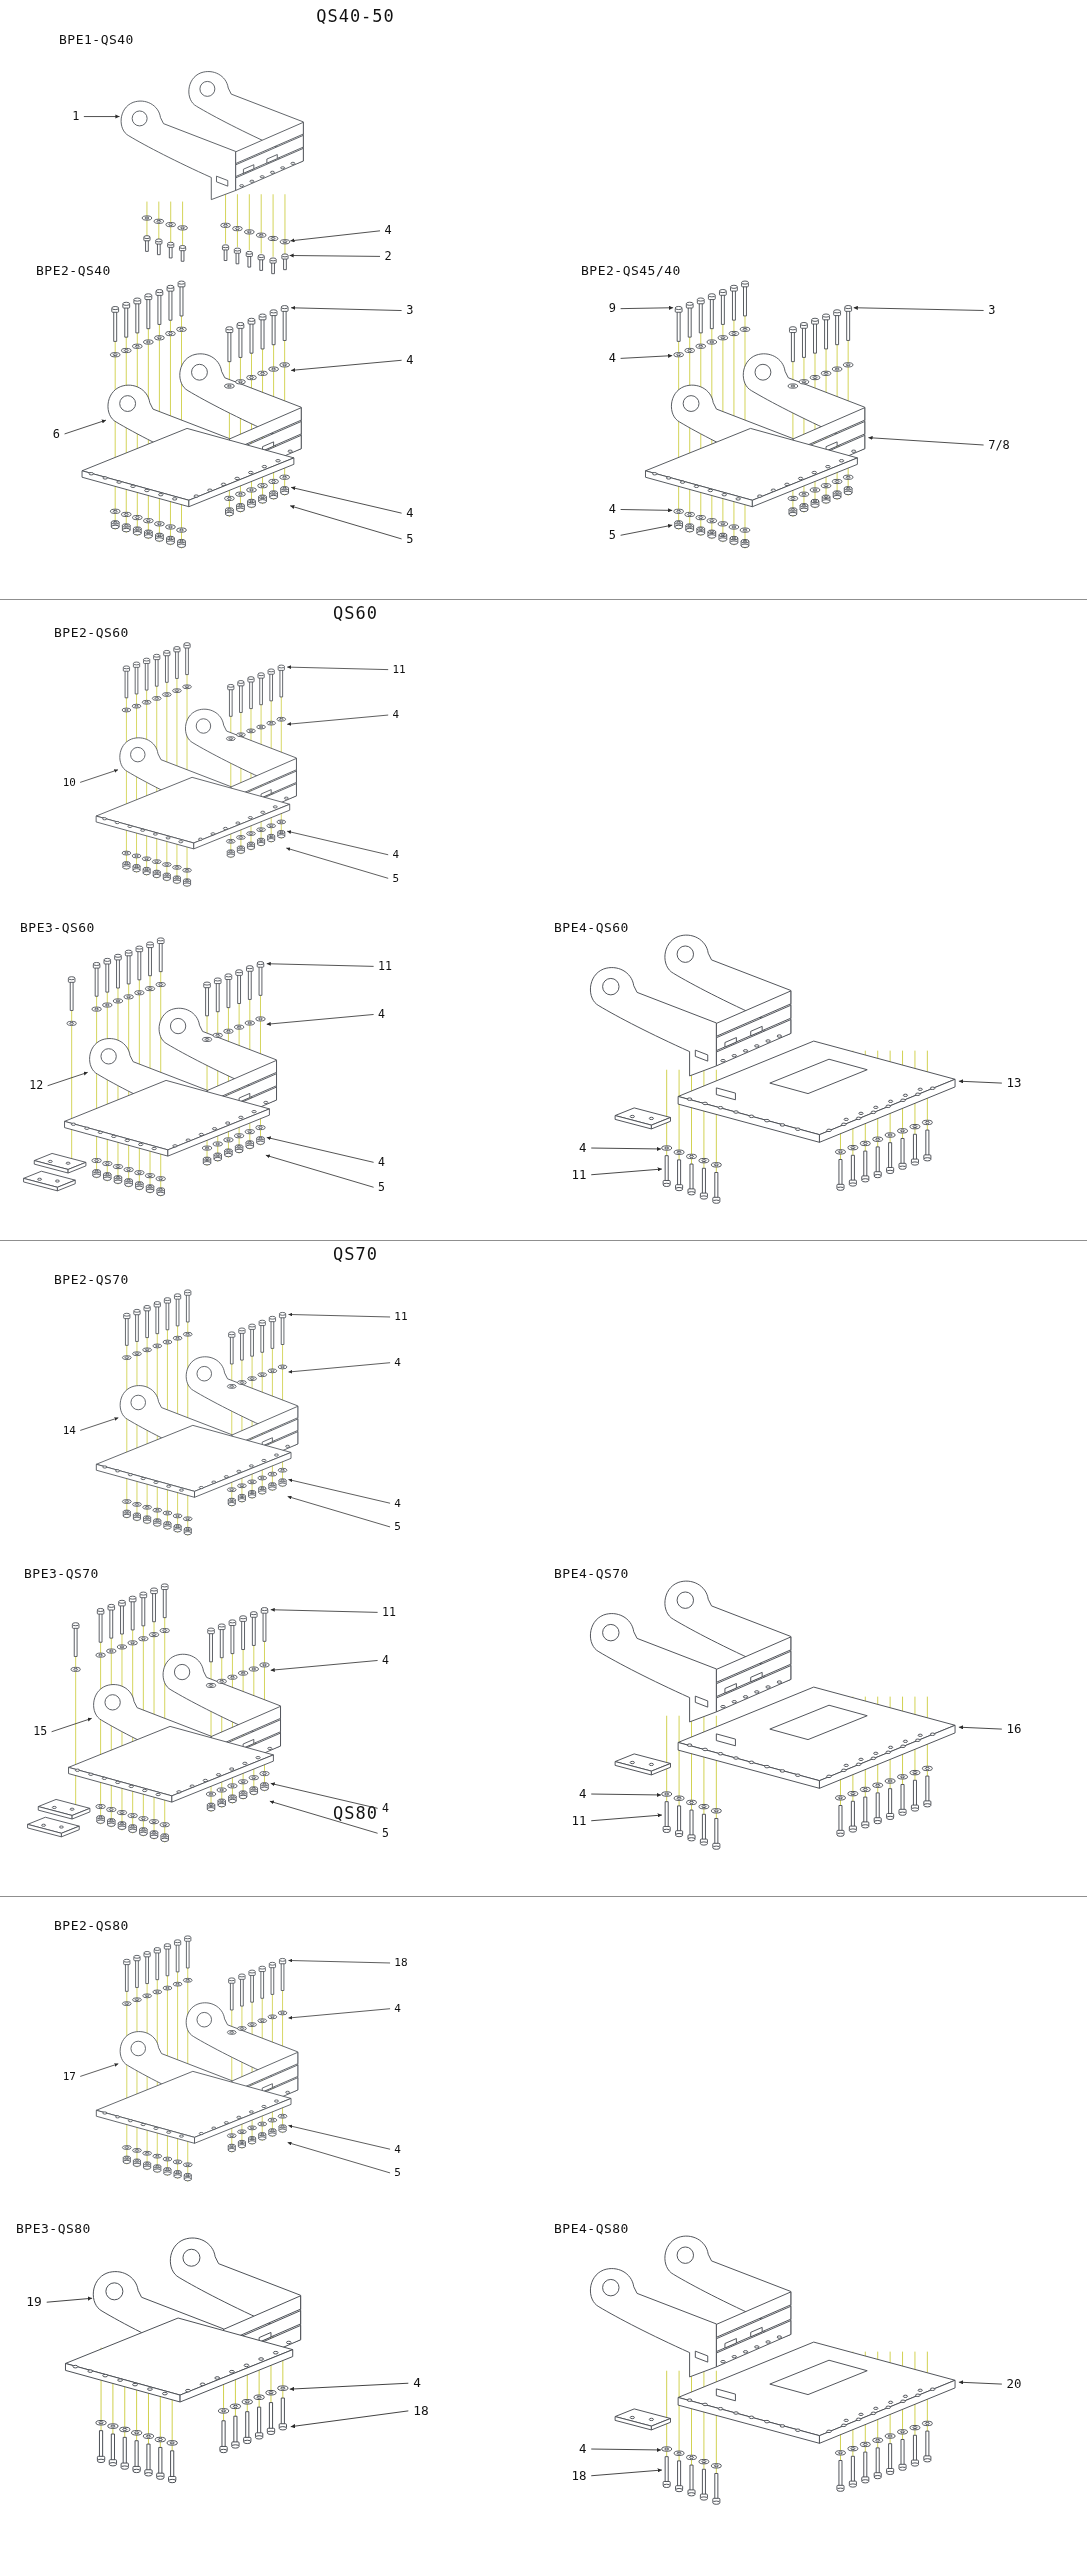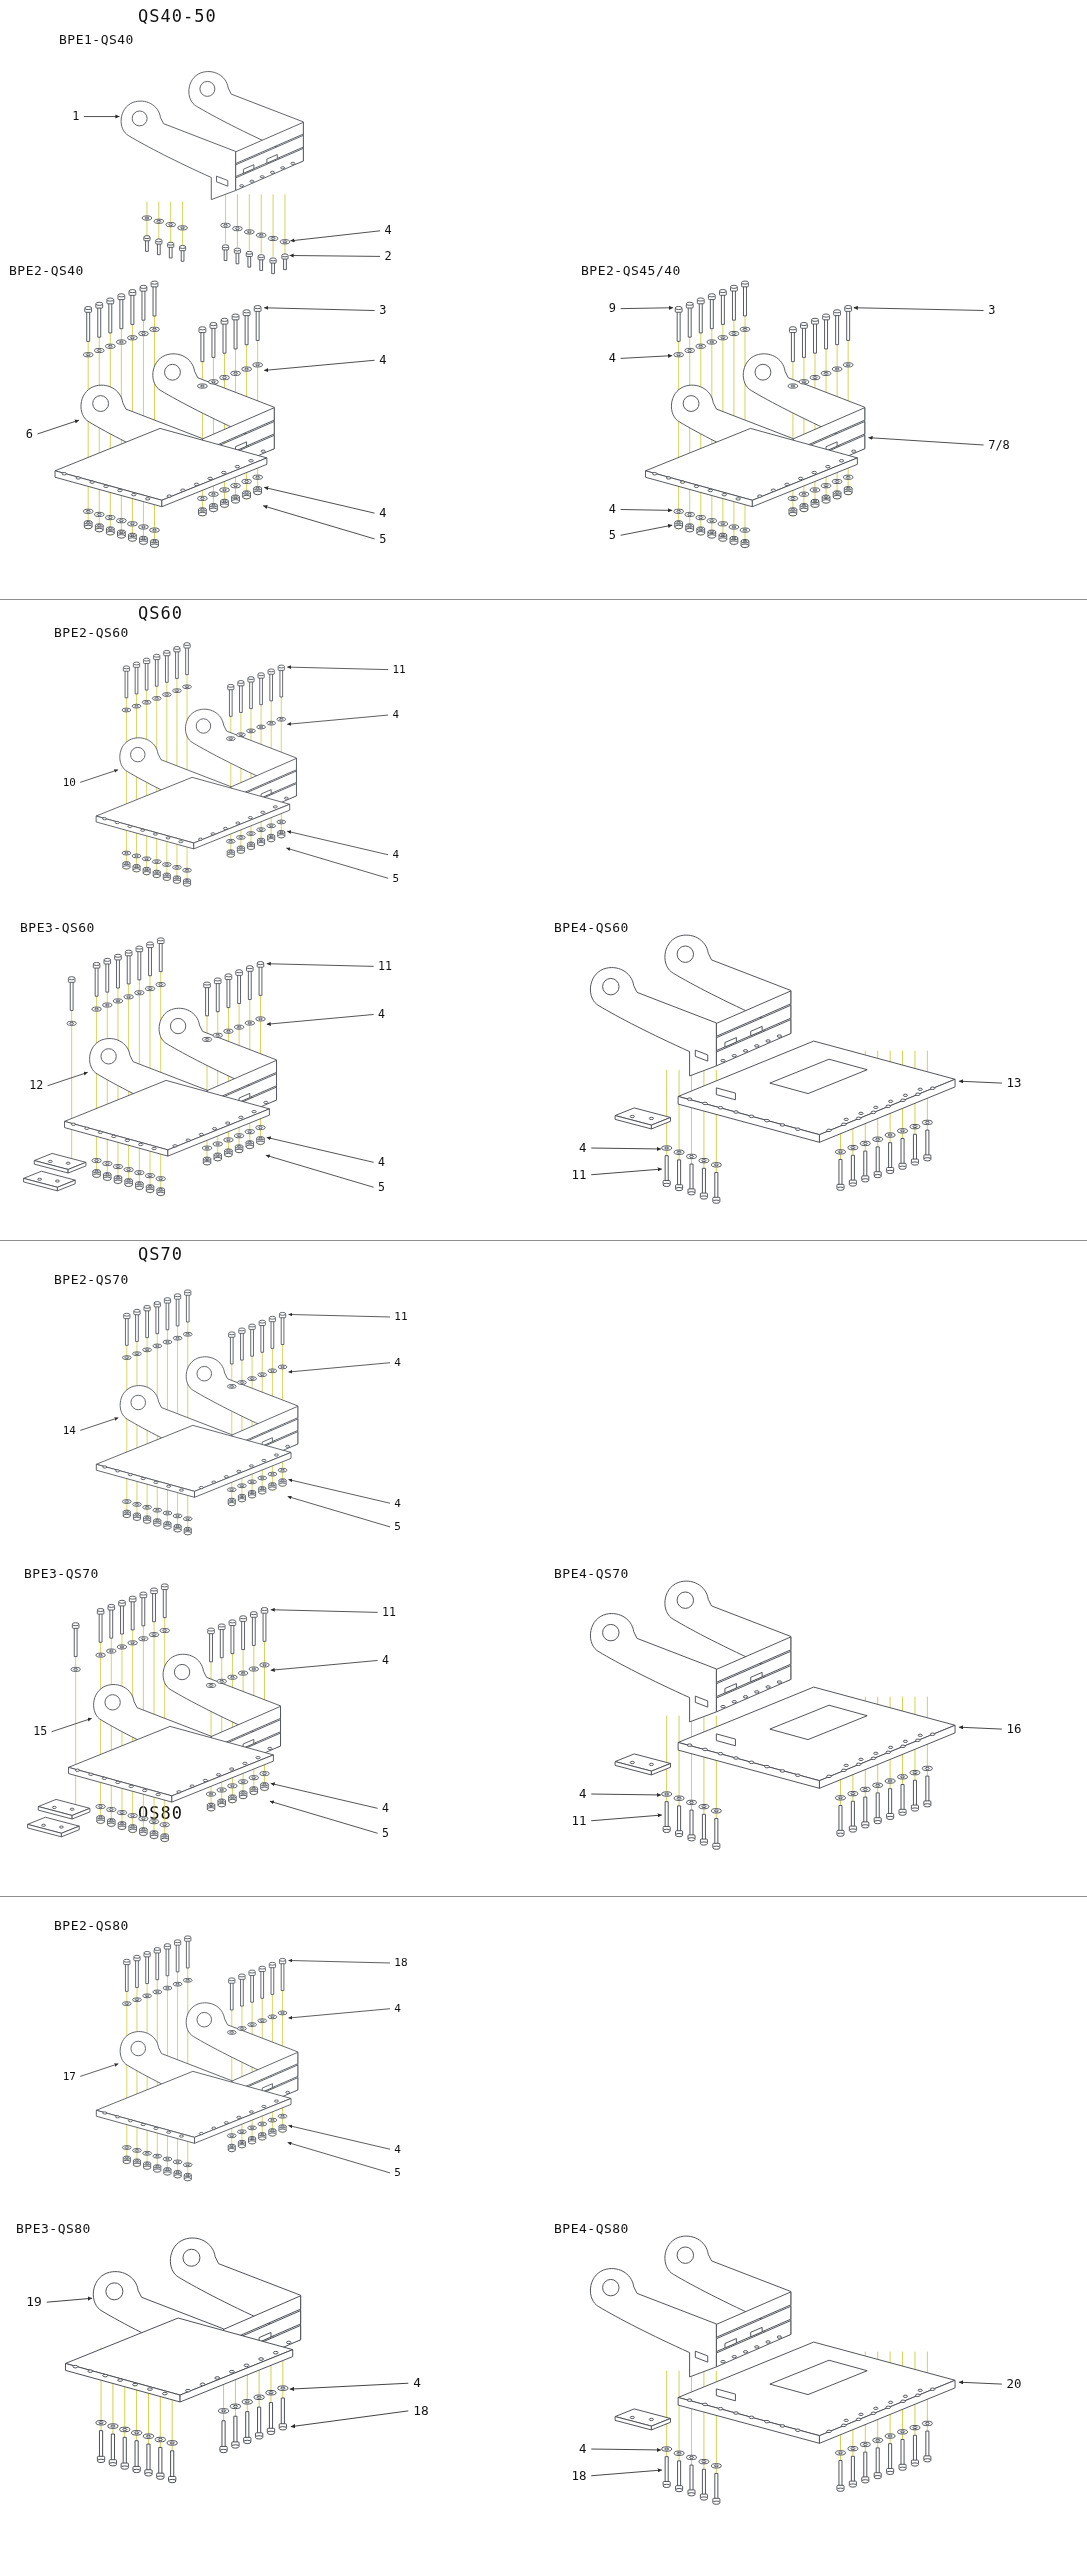--- a/index.html
+++ b/index.html
@@ -1,19 +1,19 @@
 <!DOCTYPE html>
 <html><head>
 <meta charset="utf-8">
 <style>
   *{margin:0;padding:0;box-sizing:border-box}
   html,body{background:#fff}
   body{width:1088px;height:2576px;font-family:"DejaVu Sans Mono",monospace;color:#111}
   .page{position:relative;width:1088px;height:2576px;overflow:hidden;background:#fff}
-  .stitle{position:absolute;left:138px;width:435px;font-size:17px;letter-spacing:1px;white-space:pre}
+  .stitle{position:absolute;left:138px;width:435px;text-align:center;font-size:17px;letter-spacing:1px;white-space:pre}
   .divider{position:absolute;left:0;width:1088px;height:0;border-top:1px solid #8f8f8f}
   .dia{position:absolute}
   .dlabel{text-align:left;font-size:13px;height:16px;letter-spacing:0.5px}
   svg{display:block;overflow:visible}
   .pf{fill:#fff;stroke:#4a4e54;stroke-width:1;stroke-linejoin:round}
   .ylg line{stroke:#d0d04a;stroke-width:1}
   .cl{stroke:#2b2b2b;stroke-width:.9;fill:none}
   .cn{font-family:"DejaVu Sans Mono",monospace;font-size:13px;fill:#111}
 </style>
 </head>
@@ -196,21 +196,21 @@
           <line class="cl" x1="351" y1="200" x2="253" y2="211" marker-end="url(#arr)"></line>
           <text class="cn" text-anchor="start" x="356" y="204">4</text>
         </g>
         <g>
           <line class="cl" x1="351" y1="228" x2="252" y2="227" marker-end="url(#arr)"></line>
           <text class="cn" text-anchor="start" x="356" y="232">2</text>
         </g>
       </svg>
   </div>
 
-  <div class="dia" style="left:9px;top:263px;width:396px">
+  <div class="dia" style="left:36px;top:263px;width:396px">
     <div class="dlabel">BPE2-QS40</div>
     <svg viewBox="0 0 430 322" width="396" height="297">
         <g>
           <g class="ylg">
             <line x1="86" y1="66" x2="86" y2="272"></line>
             <line x1="98" y1="61.4" x2="98" y2="275.4"></line>
             <line x1="110" y1="56.8" x2="110" y2="278.8"></line>
             <line x1="122" y1="52.2" x2="122" y2="282.2"></line>
             <line x1="134" y1="47.6" x2="134" y2="285.6"></line>
             <line x1="146" y1="43" x2="146" y2="289"></line>

